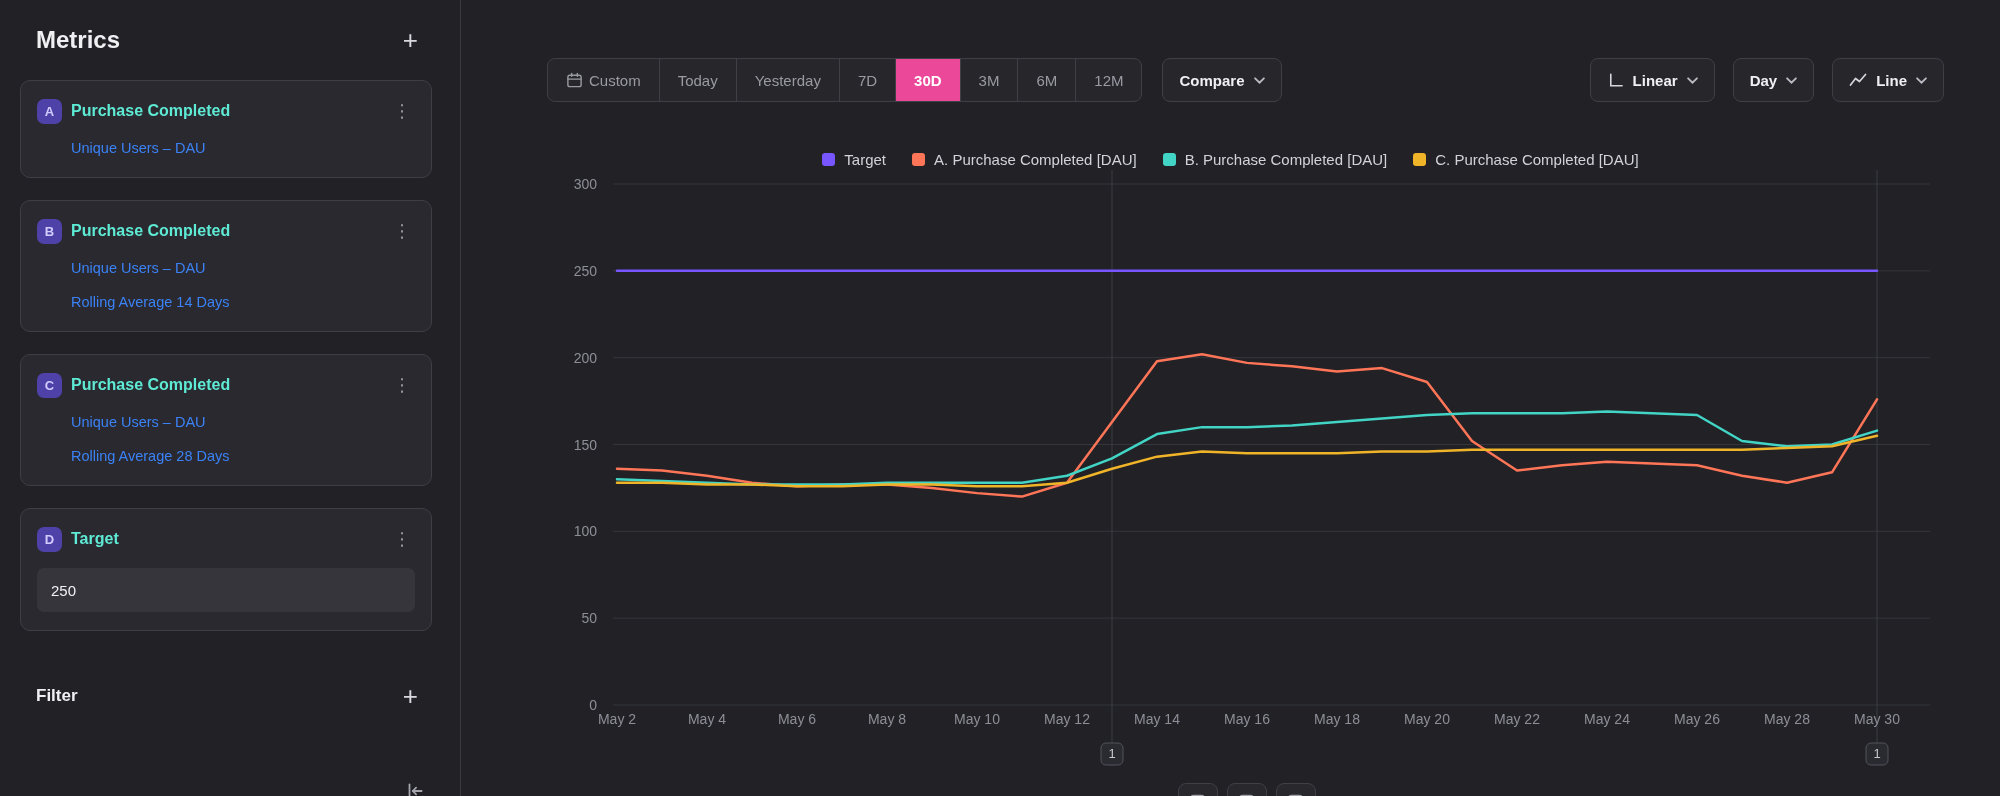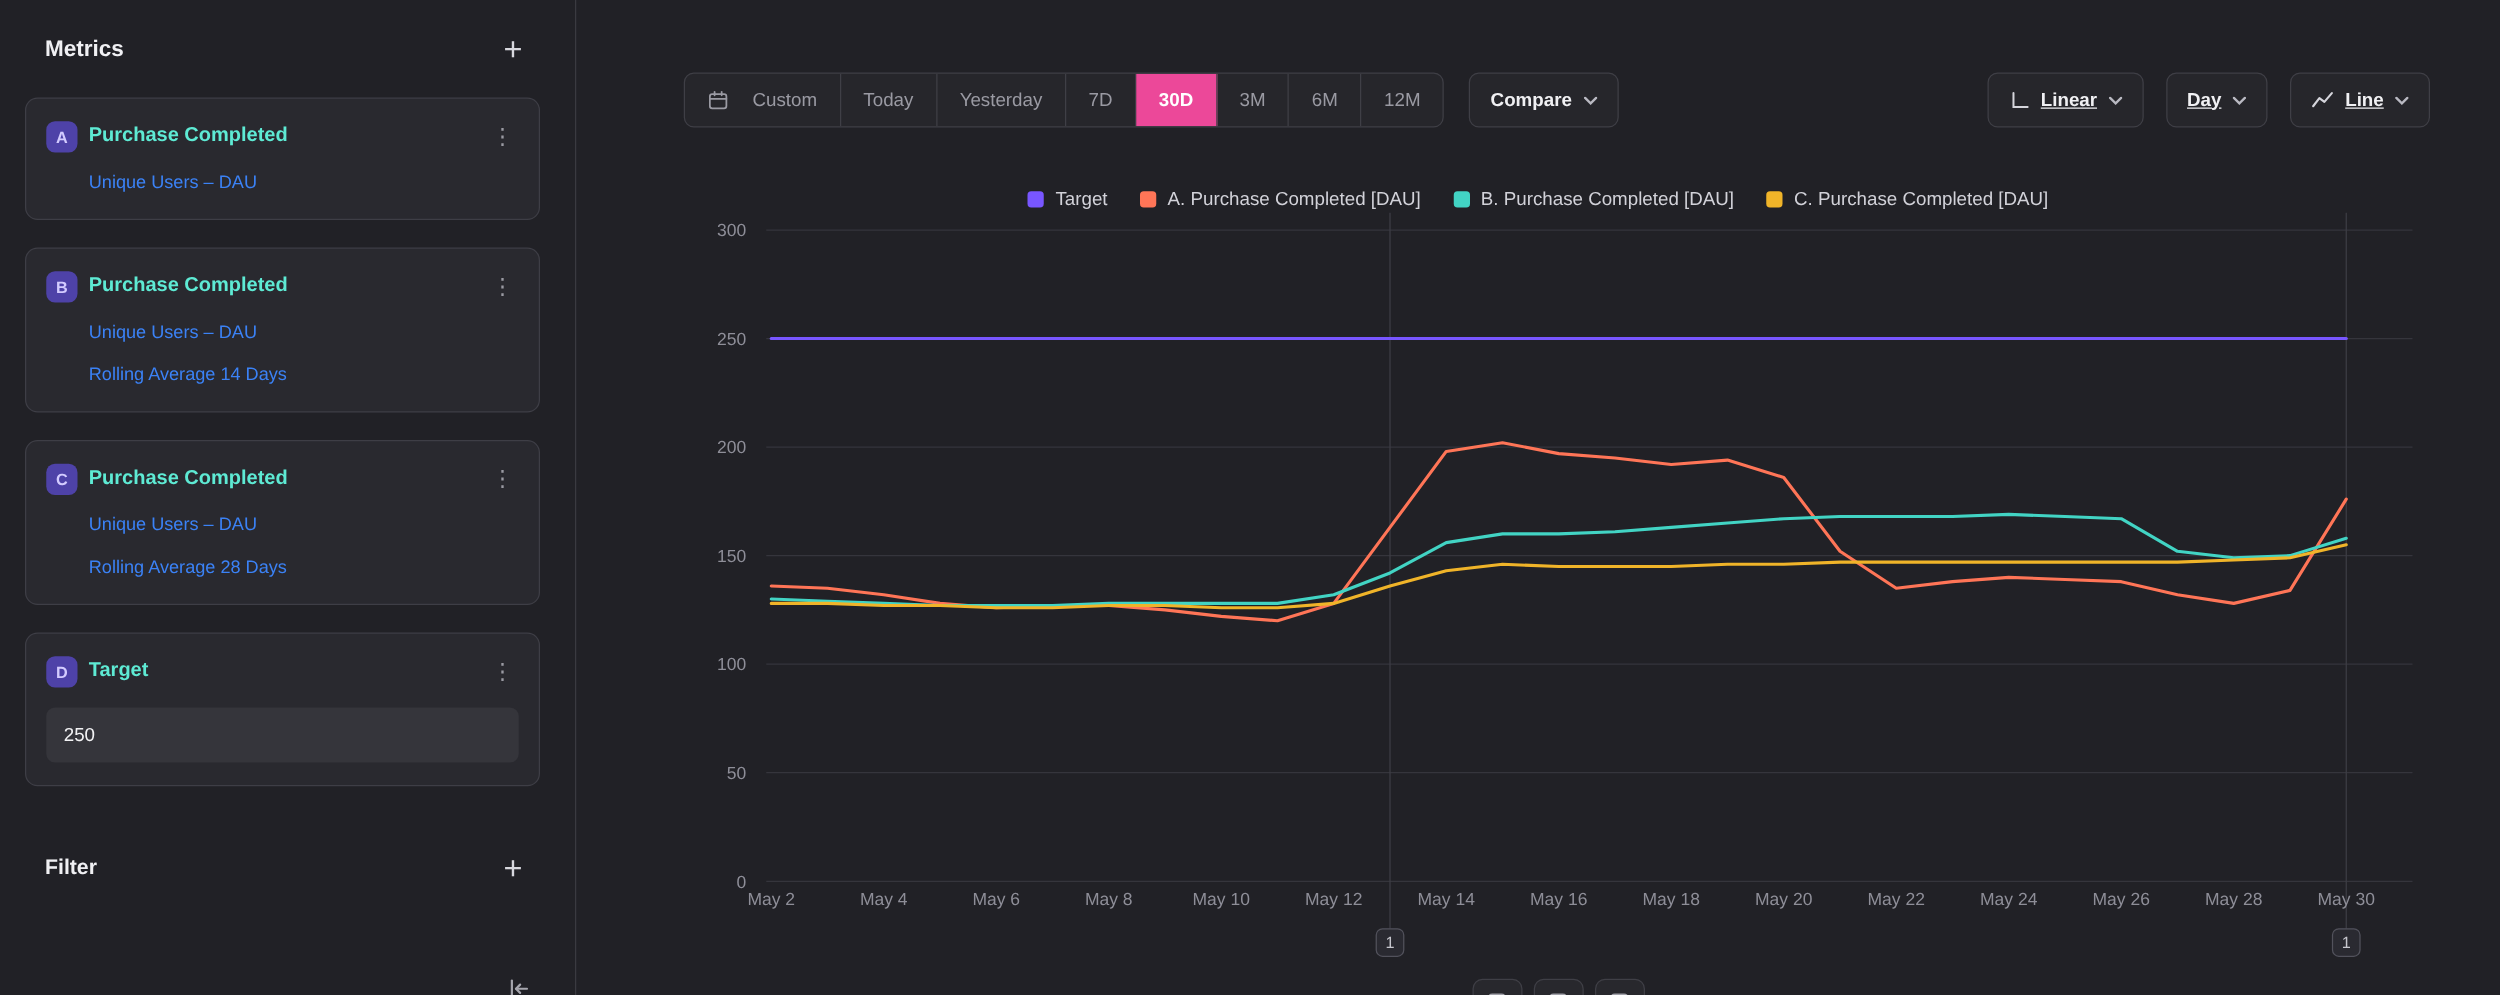--- a/index.html
+++ b/index.html
@@ -2,44 +2,44 @@
 <html><head>
 <meta charset="utf-8">
 <style>
   html,body{margin:0;padding:0;background:#1b1b1f;}
   body{font-family:"Liberation Sans",sans-serif;color:#f2f2f4;}
   .app{width:2000px;height:796px;overflow:hidden;display:flex;background:#212126;position:relative;}
 
   
   .sidebar{flex:0 0 460px;width:460px;box-sizing:border-box;padding:26px 28px 0 20px;position:relative;}
   .side-header{display:flex;align-items:center;justify-content:space-between;padding:0 10px 0 16px;margin-bottom:26px;}
-  .side-header h2{margin:0;font-size:18px;font-weight:700;color:#f0f0f3;}
+  .side-header h2{margin:0;font-size:24px;font-weight:700;color:#f0f0f3;}
   .icon-btn{background:none;border:none;color:#d8d8de;font-size:26px;font-weight:300;line-height:1;cursor:pointer;padding:0 4px;}
   .metric-card{background:#29292f;border:1px solid #3e3e46;border-radius:10px;padding:16px 16px 18px 16px;margin-bottom:22px;cursor:pointer;}
   .card-top{display:flex;align-items:center;height:28px;}
   .badge{width:25px;height:25px;border-radius:7px;display:flex;align-items:center;justify-content:center;font-size:13px;font-weight:700;flex:0 0 25px;}
   .card-title{margin-left:9px;font-size:16px;font-weight:700;color:#5eead4;}
   .kebab{margin-left:auto;background:none;border:none;color:#9a9aa3;font-size:18px;cursor:pointer;padding:0 4px;}
   .card-sub{margin:13px 0 0 34px;font-size:14.5px;line-height:21px;color:#3b82f6;}
   .target-input{display:block;width:100%;box-sizing:border-box;margin-top:15px;height:44px;background:#35353b;border:none;border-radius:7px;color:#f2f2f4;font-size:15px;padding:0 14px;font-family:"Liberation Sans",sans-serif;}
   .filter-row{margin-top:52px;margin-bottom:16px;}
   .filter-row h2{font-size:17px;}
   .collapse-btn{position:absolute;right:34px;bottom:-9px;background:none;border:none;cursor:pointer;padding:0;}
 
   
   main{flex:1;min-width:0;border-left:1px solid #3a3a40;position:relative;}
   .toolbar{display:flex;align-items:center;margin:58px 56px 0 86px;}
   .seg{display:flex;align-items:stretch;height:44px;border:1px solid #3f3f46;border-radius:8px;background:#26262b;overflow:hidden;box-sizing:border-box;}
-  .seg-item{display:flex;align-items:center;gap:19px;padding:0 18px;font-size:15px;color:#9a9aa3;background:transparent;border:none;border-right:1px solid #3f3f46;cursor:pointer;font-family:"Liberation Sans",sans-serif;}
+  .seg-item{display:flex;align-items:center;gap:6px;padding:0 18px;font-size:15px;color:#9a9aa3;background:transparent;border:none;border-right:1px solid #3f3f46;cursor:pointer;font-family:"Liberation Sans",sans-serif;}
   .seg-item:last-child{border-right:none;}
   .seg-item.selected{background:#ec4899;color:#ffffff;font-weight:700;}
   .tool-btn{display:flex;align-items:center;gap:9px;height:44px;padding:0 16px;border:1px solid #3f3f46;border-radius:8px;background:#26262b;color:#f0f0f3;font-size:15px;font-weight:700;cursor:pointer;font-family:"Liberation Sans",sans-serif;box-sizing:border-box;justify-content:space-between;}
   .compare-btn{margin-left:20px;}
   .right-group{margin-left:auto;display:flex;}
-  .right-group .tool-btn{margin-left:18px;text-decoration:underline;}
+  .right-group .tool-btn{margin-left:18px;}
   .chev{display:flex;align-items:center;color:#b9b9c2;}
   .btn-icon{display:flex;align-items:center;color:#c9c9d1;}
 
   .legend{display:flex;justify-content:center;align-items:center;gap:26px;margin-top:46px;height:22px;font-size:15px;color:#d2d2d9;}
   .legend-item{display:flex;align-items:center;cursor:pointer;}
   .swatch{width:13px;height:13px;border-radius:3px;display:inline-block;margin-right:9px;}
 
   #chart-svg{display:block;width:1539px;height:626px;}
   #chart-svg text{font-family:"Liberation Sans",sans-serif;}
 

